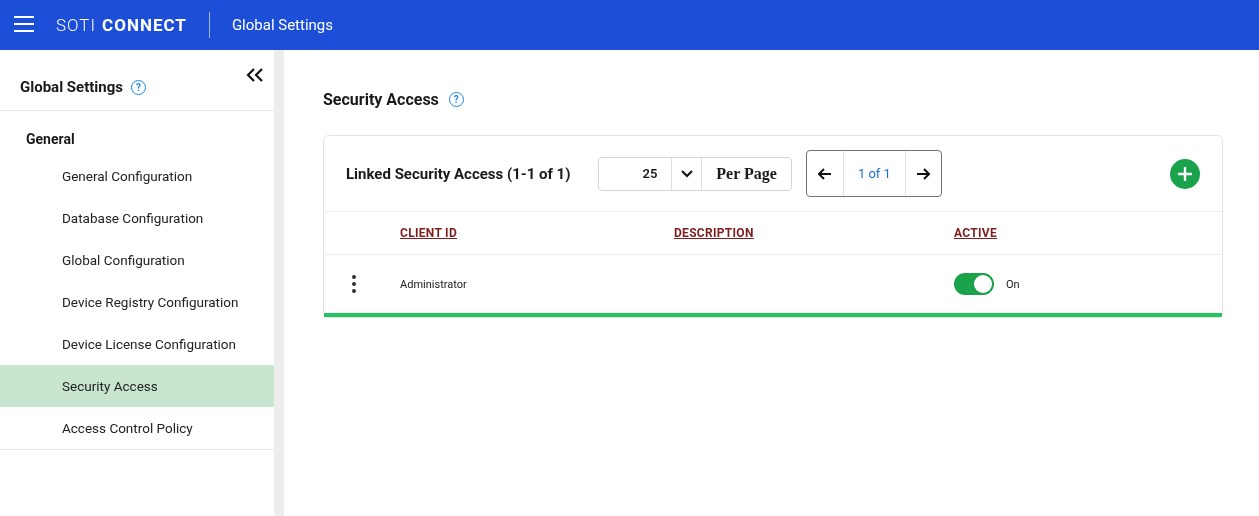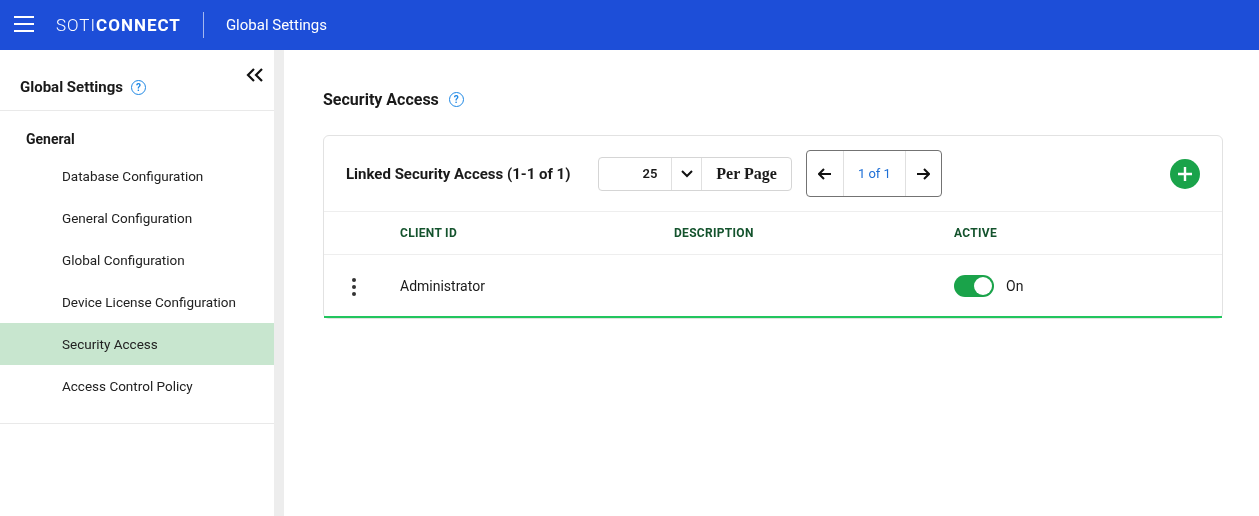--- a/index.html
+++ b/index.html
@@ -2,57 +2,57 @@
 <html><head>
   <meta charset="utf-8">
   <style>
     * { box-sizing: border-box; margin: 0; padding: 0; }
     body { font-family: -apple-system, BlinkMacSystemFont, "Segoe UI", Roboto, Arial, sans-serif; font-size: 14px; color: #1a1a1a; background: #fff; }
     
     .topbar { background: #1d4ed8; color: #fff; height: 50px; display: flex; align-items: center; padding: 0 14px; }
     .hamburger { cursor: pointer; margin-right: 22px; }
     .brand { display: flex; align-items: baseline; font-size: 17px; letter-spacing: 1px; }
     .brand-thin { font-weight: 300; }
-    .brand-bold { font-weight: 700; }
+    .brand-bold { font-weight: 700; margin-left: 6px; }
     .topbar-divider { width: 1px; height: 26px; background: rgba(255,255,255,0.6); margin: 0 22px; }
     .topbar-title { font-size: 15px; font-weight: 400; }
 
     .shell { display: flex; height: calc(100vh - 50px); }
     .sidebar { width: 275px; border-right: 1px solid #e0e0e0; position: relative; background: #fff; display: flex; flex-direction: column; }
     .sidebar::after { content: ""; position: absolute; top: 0; right: -10px; width: 10px; height: 100%; background: #ededed; }
     .collapse-btn { position: absolute; top: 18px; right: 10px; cursor: pointer; color: #222; }
     .sidebar-header { padding: 28px 20px 14px 20px; display: flex; align-items: center; gap: 8px; border-bottom: 1px solid #e9e9e9; }
     .sidebar-header h2 { font-size: 15px; font-weight: 700; }
     .help-icon { width: 15px; height: 15px; border: 1.3px solid #1e88e5; border-radius: 50%; display: inline-flex; align-items: center; justify-content: center; font-size: 10px; color: #1e88e5; font-weight: 700; cursor: pointer; }
     .group-title { padding: 20px 26px 8px; font-weight: 700; font-size: 14px; }
     .nav-item { padding: 13px 20px 13px 62px; font-size: 13.5px; color: #222; cursor: pointer; }
     .nav-item.active { background: #c8e6cf; }
-    .nav-group { border-bottom: 1px solid #e9e9e9; padding-bottom: 16px; }
+    .nav-group { border-bottom: 1px solid #e9e9e9; padding-bottom: 0; }
 
     .content { flex: 1; padding: 40px 36px 0 36px; overflow: auto; margin-left: 12px; }
     .page-heading { display: flex; align-items: center; gap: 10px; margin-bottom: 26px; }
     .page-heading h1 { font-size: 16px; font-weight: 700; }
 
     .panel { border: 1px solid #e2e2e2; border-radius: 6px; background: #fff; }
     .panel-head { display: flex; align-items: center; padding: 14px 22px; gap: 14px; }
     .panel-title { font-size: 15px; font-weight: 700; margin-right: 14px; }
     .sel-wrap { display: flex; align-items: center; border: 1px solid #d5d5d5; border-radius: 4px; overflow: hidden; height: 34px; padding-left: 29px; }
     .sel-val { padding: 0 14px; font-size: 13px; font-weight: 600; border-right: 1px solid #e0e0e0; height: 100%; display: flex; align-items: center; cursor: pointer; }
     .sel-caret { width: 30px; display: flex; align-items: center; justify-content: center; border-right: 1px solid #e0e0e0; height: 100%; cursor: pointer; }
     .sel-label { padding: 0 14px; font-size: 16px; font-weight: 600; font-family: Liberation Serif, serif; }
     .pager { display: flex; border: 1px solid #737373; border-radius: 4px; height: 47px; overflow: hidden; }
     .pager-btn { width: 36px; height: 100%; display: flex; align-items: center; justify-content: center; cursor: pointer; }
     .pager-btn + .pager-text, .pager-text + .pager-btn { border-left: 1px solid #e0e0e0; }
     .pager-text { padding: 0 14px; font-size: 13px; color: #1e6fd6; height: 100%; display: flex; align-items: center; }
     .spacer { flex: 1; }
     .fab { width: 30px; height: 30px; border-radius: 50%; background: #1aa34a; display: flex; align-items: center; justify-content: center; cursor: pointer; }
 
     table { width: 100%; border-collapse: collapse; }
-    th { text-align: left; font-size: 12px; font-weight: 700; letter-spacing: 0.3px; color: #14532d; padding: 14px 10px; border-top: 1px solid #eee; border-bottom: 1px solid #eee; }
-    td { padding: 14px 10px; font-size: 14px; border-bottom: 2px solid #22c55e; vertical-align: middle; }
+    th { text-align: left; font-size: 12px; font-weight: 700; letter-spacing: 0.3px; color: #7f1d1d; padding: 14px 10px; border-top: 1px solid #eee; border-bottom: 1px solid #eee; text-decoration: underline; }
+    td { padding: 14px 10px; font-size: 11px; border-bottom: 4px solid #22c55e; vertical-align: middle; }
     .col-actions { width: 60px; text-align: center; }
     .col-client { width: 280px; padding-left: 16px; }
     .col-desc { width: 280px; }
     .kebab { display: inline-flex; flex-direction: column; gap: 3px; cursor: pointer; padding: 6px; }
     .kebab span { width: 4px; height: 4px; background: #333; border-radius: 50%; }
     .toggle-wrap { display: flex; align-items: center; gap: 12px; }
     .toggle { width: 40px; height: 22px; border-radius: 11px; background: #1aa34a; position: relative; cursor: pointer; }
     .toggle .knob { position: absolute; right: 2px; top: 2px; width: 18px; height: 18px; background: #fff; border-radius: 50%; }
   </style>
 </head>
@@ -78,23 +78,24 @@
       <svg width="18" height="14" viewBox="0 0 18 14">
           <path d="M8 1L2 7l6 6M16 1l-6 6 6 6" fill="none" stroke="#111" stroke-width="2.2"></path>
         </svg>
     </div>
     <div class="sidebar-header">
       <h2>Global Settings</h2>
       <span class="help-icon">?</span>
     </div>
     <div class="nav-group">
       <div class="group-title">General</div>
+      <div class="nav-item"><span>General Configuration</span></div>
       <div class="nav-item"><span>Database Configuration</span></div>
-      <div class="nav-item"><span>General Configuration</span></div>
       <div class="nav-item"><span>Global Configuration</span></div>
+      <div class="nav-item"><span>Device Registry Configuration</span></div>
       <div class="nav-item"><span>Device License Configuration</span></div>
       <div class="nav-item active"><span>Security Access</span></div>
       <div class="nav-item"><span>Access Control Policy</span></div>
     </div>
   </aside>
 
   <main class="content">
     <div class="page-heading">
       <h1>Security Access</h1>
       <span class="help-icon">?</span>

